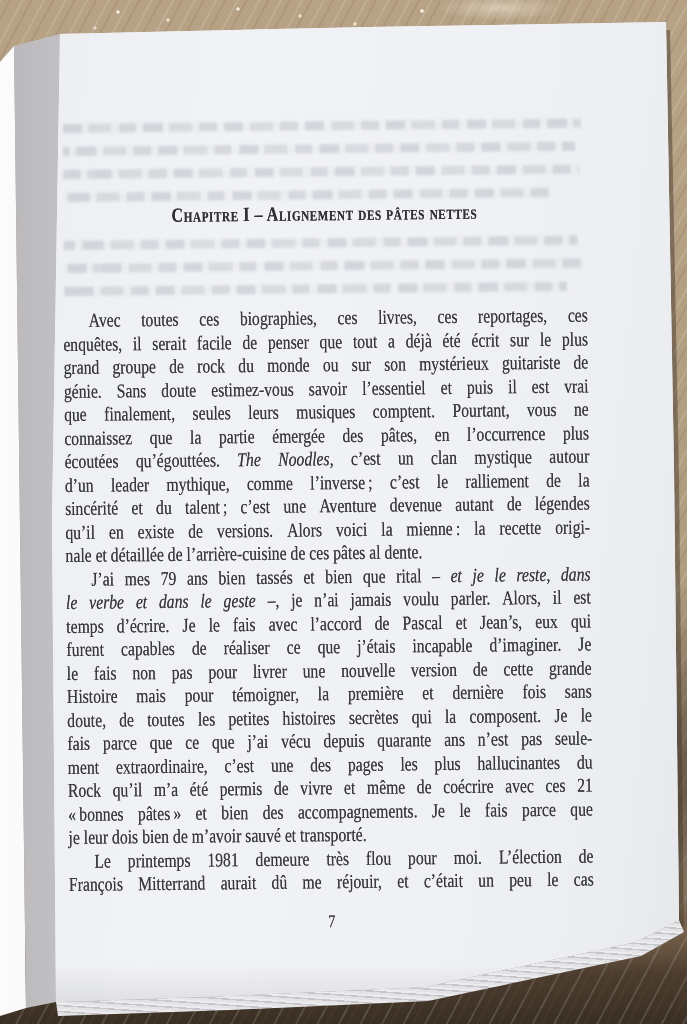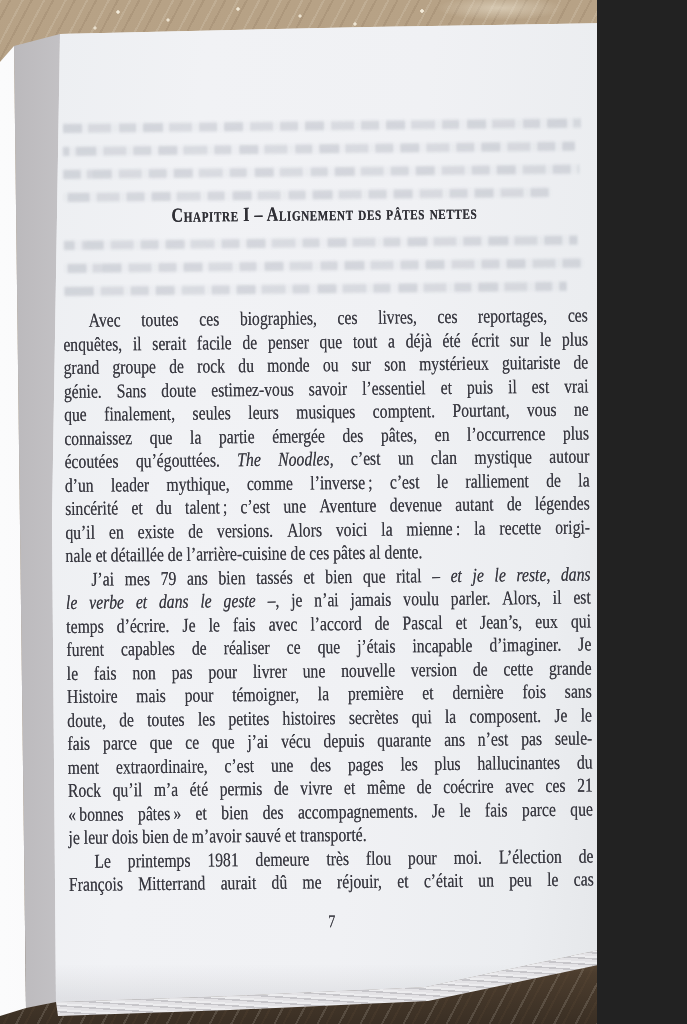--- a/index.html
+++ b/index.html
@@ -1,16 +1,16 @@
 <!DOCTYPE html>
 <html><head>
 <meta charset="utf-8">
 <style>
   html,body{margin:0;padding:0;background:#222;}
-  #scene{position:relative;width:597px;height:1024px;overflow:hidden;
+  #scene{position:relative;width:687px;height:1024px;overflow:hidden;
          font-family:"Liberation Serif","DejaVu Serif",serif;}
 
   
   #wood{position:absolute;inset:0;
     background:
       radial-gradient(circle 2px at 118px 12px, rgba(250,244,228,.9) 0 1.4px, transparent 2px),
       radial-gradient(circle 2px at 168px 20px, rgba(250,244,228,.8) 0 1.2px, transparent 2px),
       radial-gradient(circle 2px at 238px 9px,  rgba(250,244,228,.85) 0 1.4px, transparent 2px),
       radial-gradient(circle 2px at 300px 16px, rgba(250,244,228,.8) 0 1.2px, transparent 2px),
       radial-gradient(circle 2px at 355px 24px, rgba(250,244,228,.8) 0 1.3px, transparent 2px),

